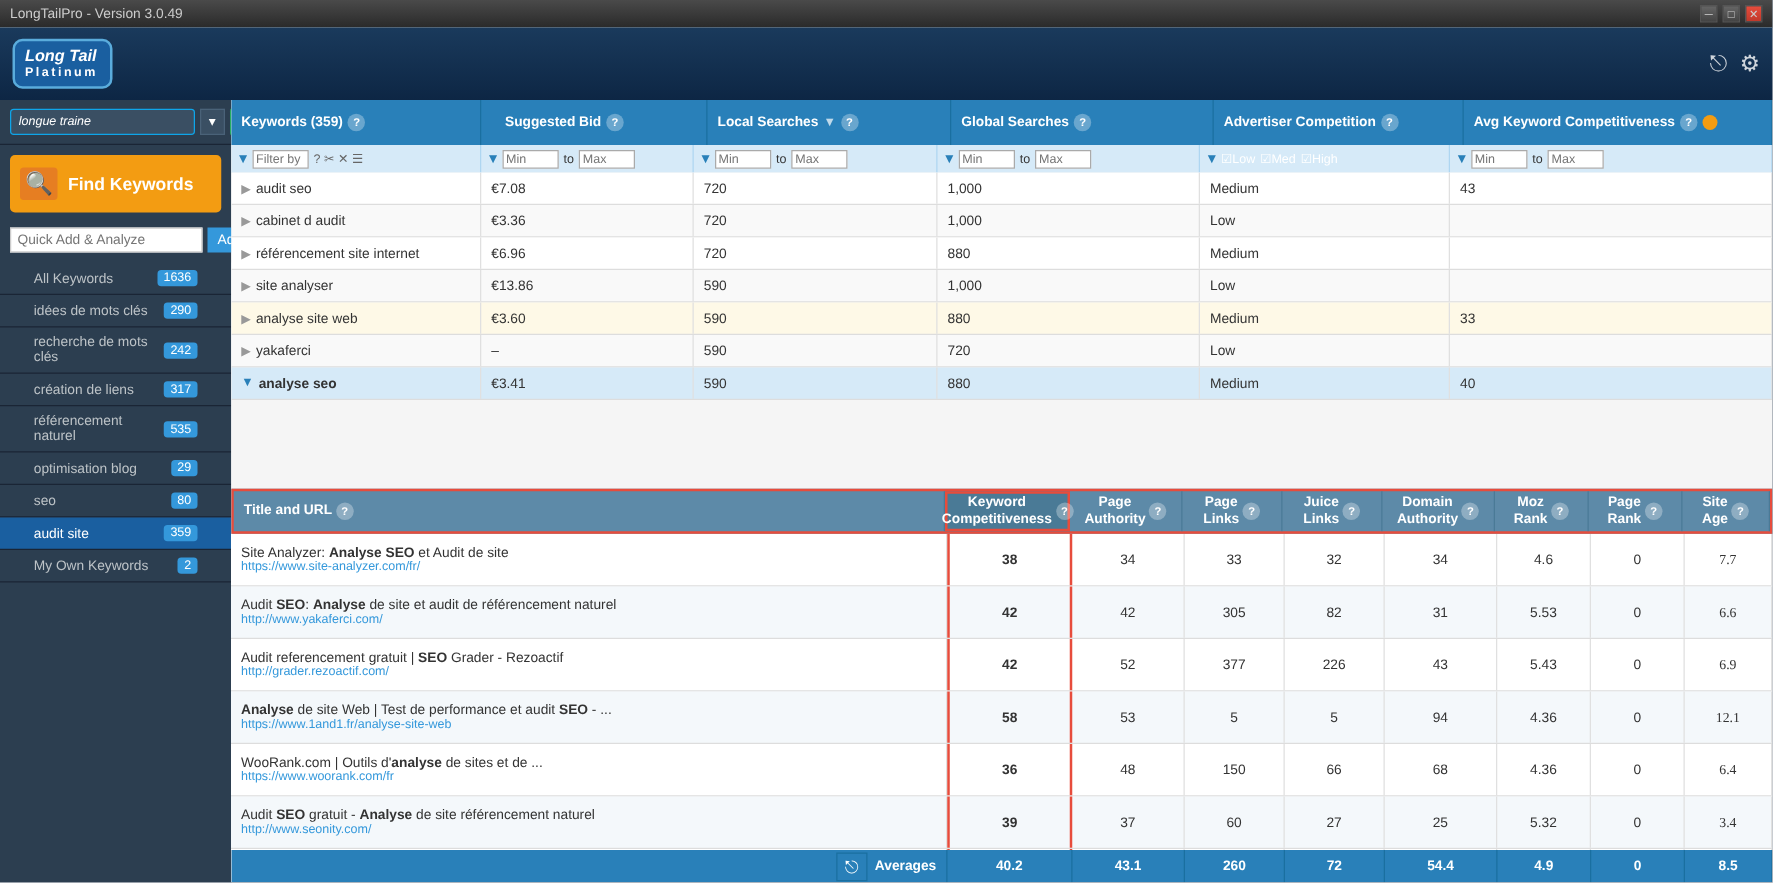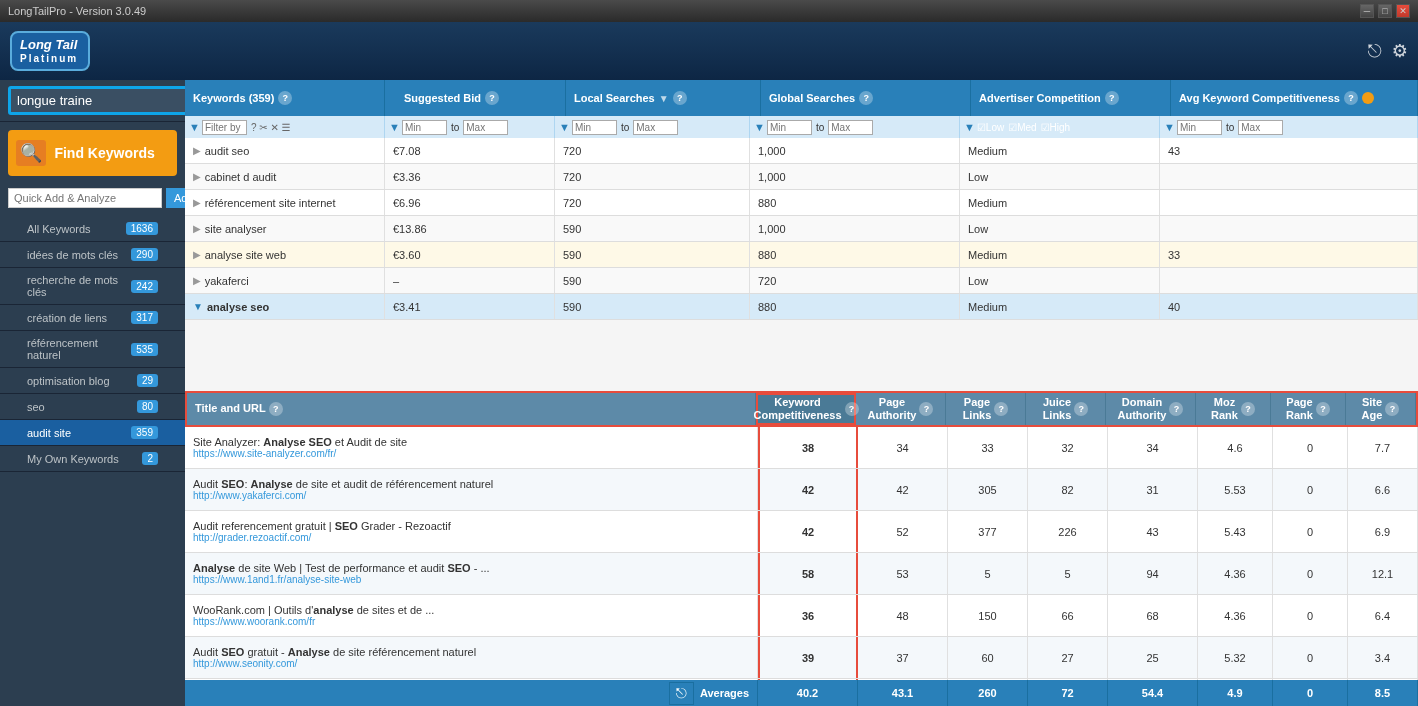--- a/index.html
+++ b/index.html
@@ -84,25 +84,26 @@
       display: flex;
       align-items: center;
       padding: 6px 8px;
       gap: 4px;
       background: #2c3e50;
       border-bottom: 1px solid #1a2535;
     }
     .sidebar-search-input {
       flex: 1;
       background: #3a4f63;
-      border: 3px solid #0ea5e9;
+      border: 1px solid #0ea5e9;
       color: white;
       padding: 4px 6px;
-      font-size: 13px;
+      font-size: 10px;
       border-radius: 3px;
+      font-style: italic;
     }
     .sidebar-dropdown-btn {
       background: #3a4f63;
       border: 1px solid #4a6278;
       color: white;
       padding: 3px 6px;
       cursor: pointer;
       font-size: 11px;
     }
     .sidebar-add-btn {
@@ -343,21 +344,21 @@
     .sd-title .site-title { color: #333; font-size: 11px; }
     .sd-title .site-title strong { font-weight: bold; }
     .sd-title .site-url { color: #3498db; font-size: 10px; }
     .sd-kw-comp { width: 100px; border-left: 2px solid #e74c3c; border-right: 2px solid #e74c3c; font-weight: bold; }
     .sd-page-auth { width: 90px; }
     .sd-page-links { width: 80px; }
     .sd-juice-links { width: 80px; }
     .sd-domain-auth { width: 90px; }
     .sd-moz-rank { width: 75px; }
     .sd-page-rank { width: 75px; }
-    .sd-site-age { width: 70px; }
+    .sd-site-age { width: 70px; font-family: Liberation Serif, serif; }
 
     
     .averages-row {
       display: flex;
       align-items: center;
       height: 26px;
       background: #2980b9;
       color: white;
       flex-shrink: 0;
       font-size: 11px;

